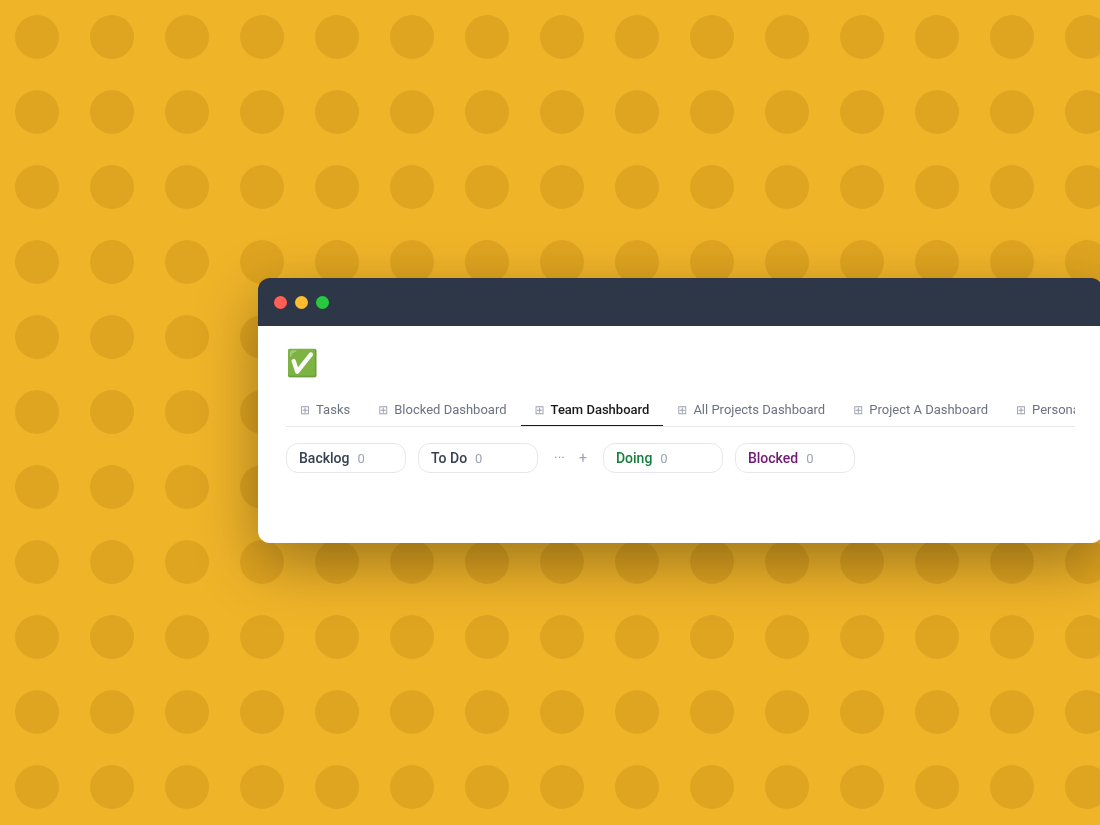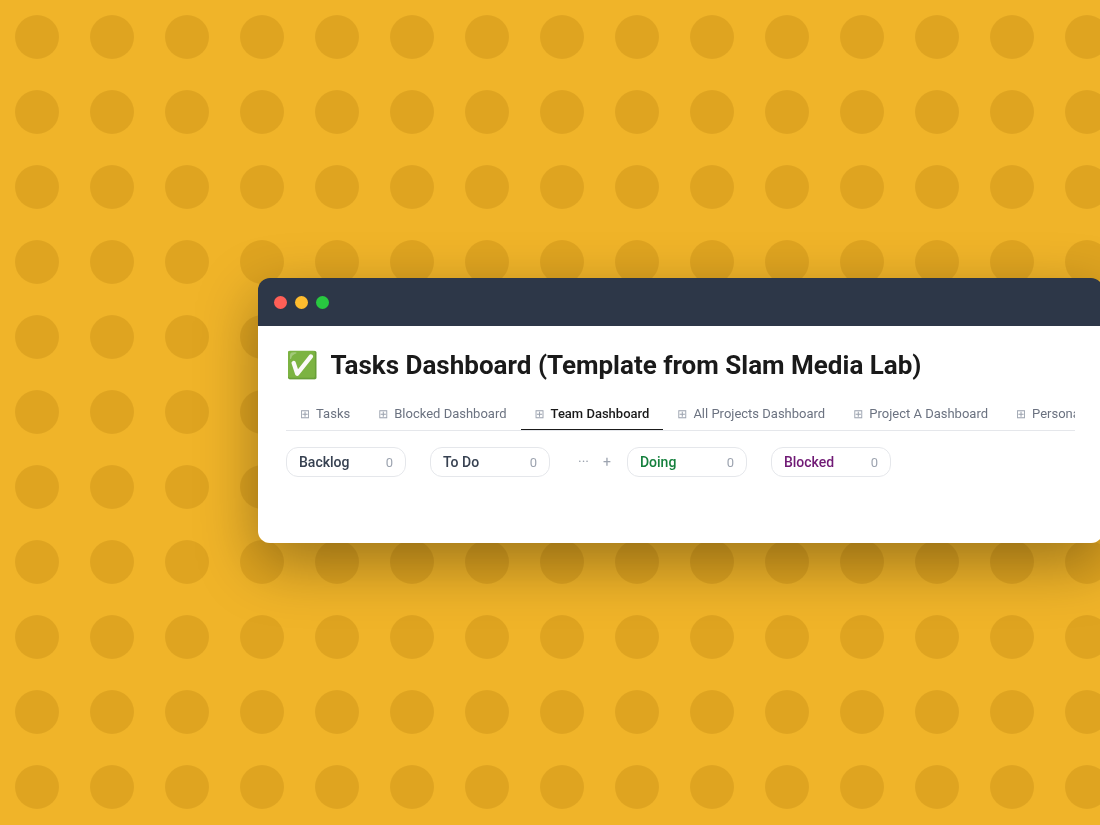--- a/index.html
+++ b/index.html
@@ -129,24 +129,23 @@
       overflow: hidden;
     }
 
     .kanban-col {
       display: flex;
       align-items: center;
       gap: 8px;
       padding: 6px 12px;
       border: 1px solid #e5e7eb;
       border-radius: 12px;
-      margin-right: 24px;
+      margin-right: 12px;
       background: #fff;
       min-width: 120px;
-      justify-content: space-between;
     }
 
     .kanban-col-label {
       font-size: 14px;
       font-weight: 500;
       color: #374151;
     }
 
     .kanban-col-count {
       font-size: 13px;
@@ -195,21 +194,20 @@
   <div class="title-bar">
     <span class="traffic-light red"></span>
     <span class="traffic-light yellow"></span>
     <span class="traffic-light green"></span>
   </div>
 
   <div class="window-body">
 
     <div class="page-title-row">
       <span class="page-icon">✅</span>
-      <span class="page-title-text">Tasks Dashboard (Template from Slam Media Lab)</span>
     </div>
 
     <div class="tabs-row">
 
       <div class="tab">
         <span class="tab-icon">⊞</span>
         <span>Tasks</span>
       </div>
 
       <div class="tab">

